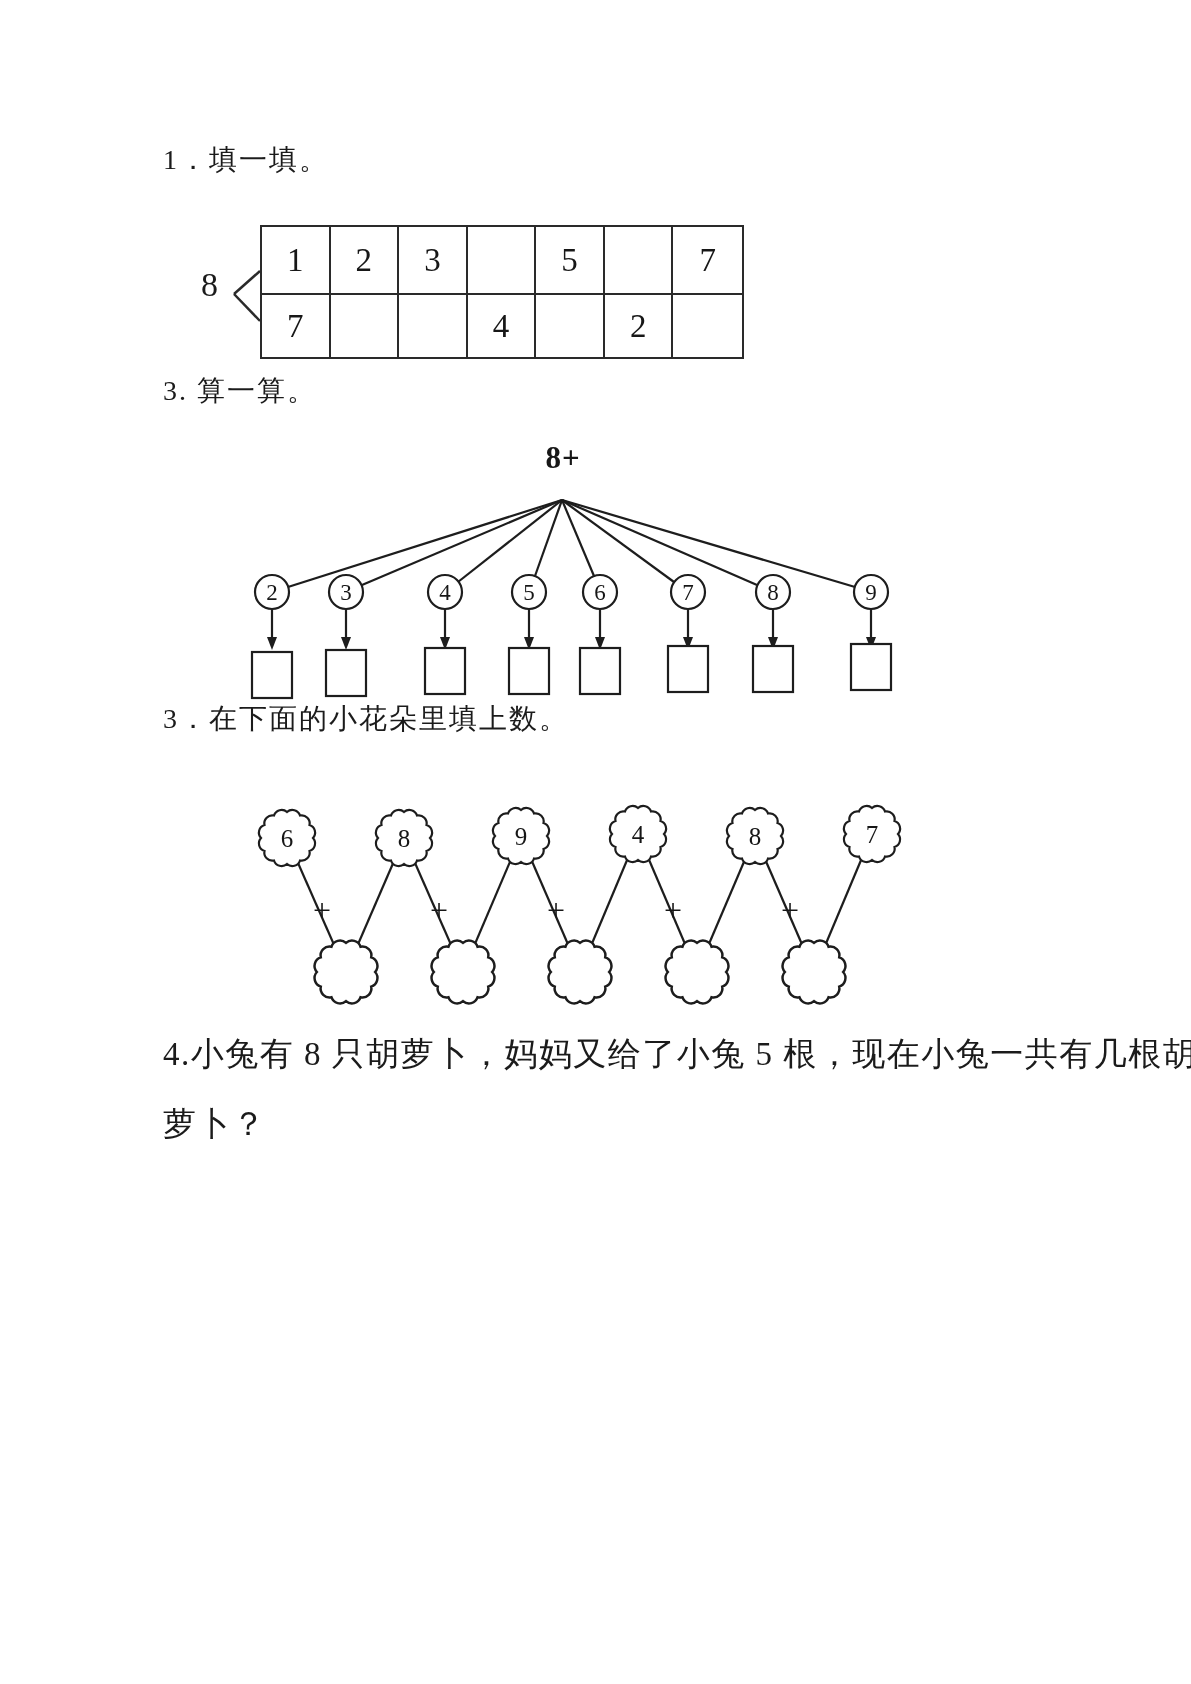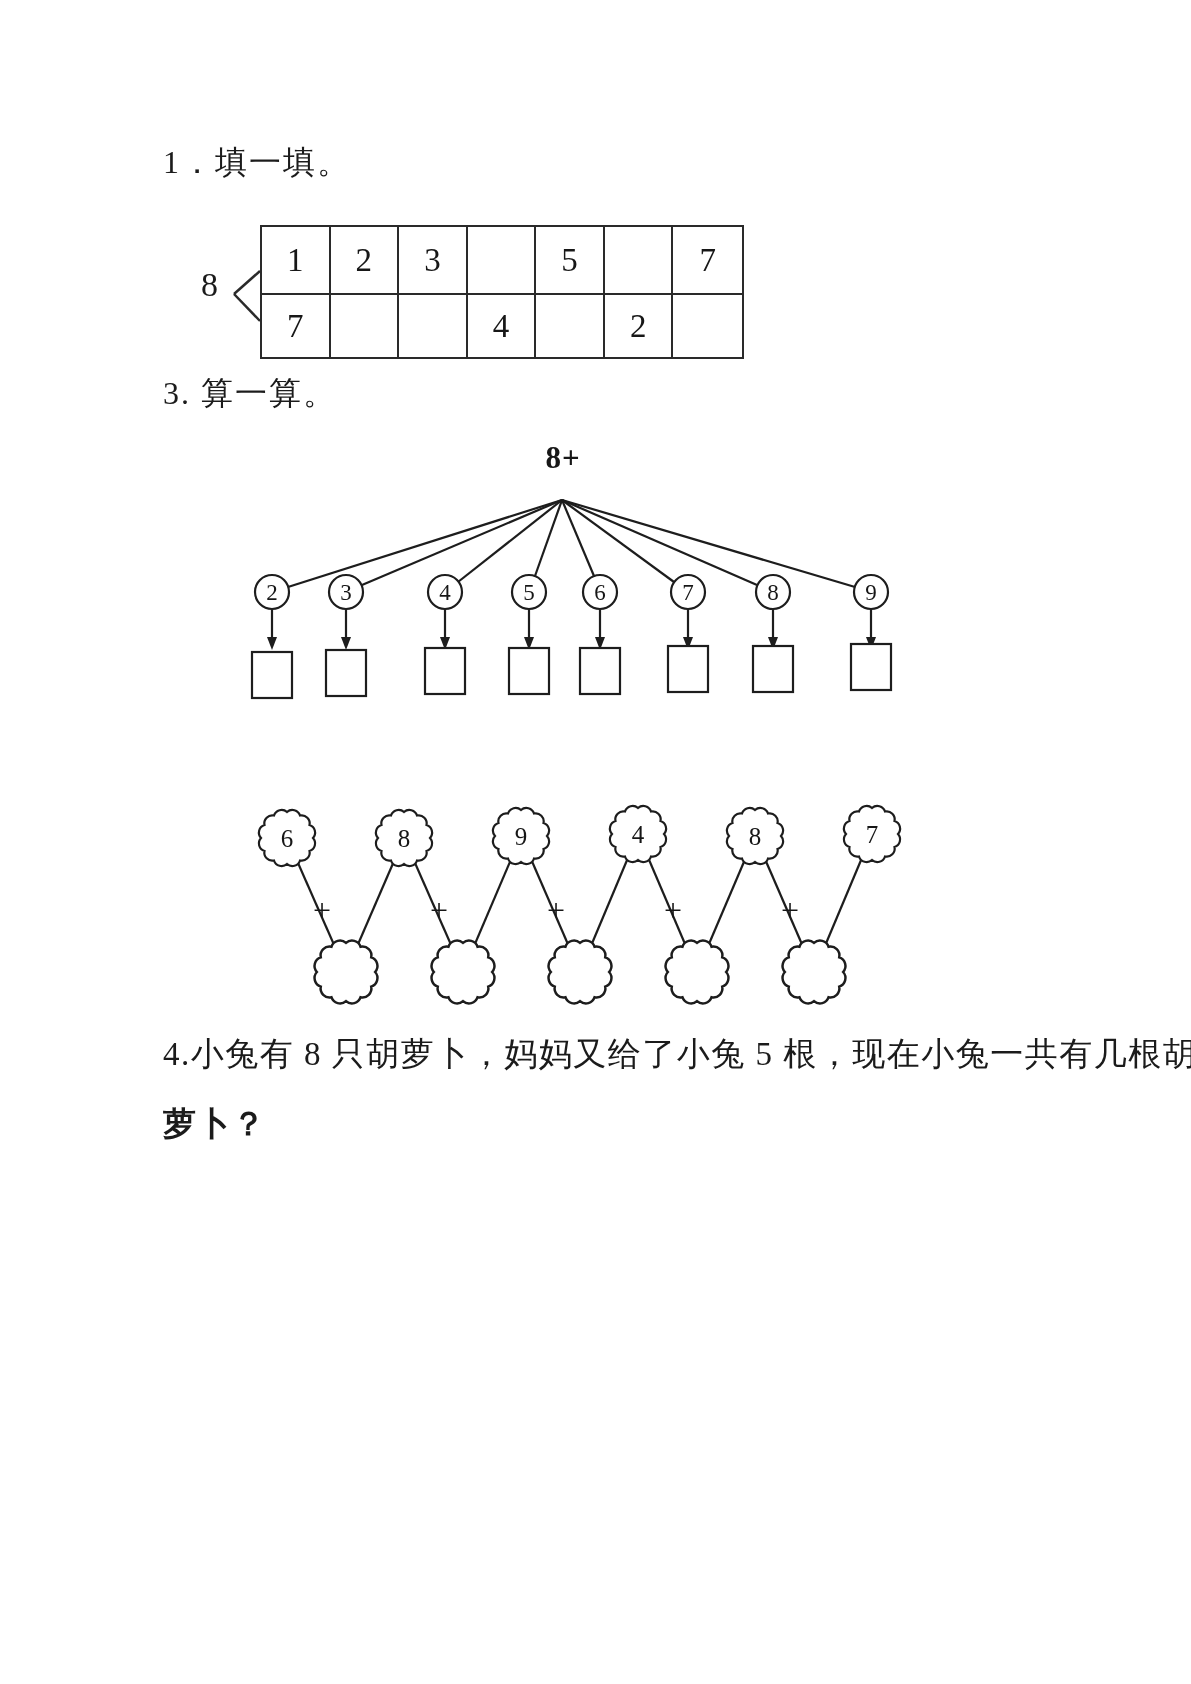--- a/index.html
+++ b/index.html
@@ -7,21 +7,21 @@
     position:relative;
     width:1191px;height:1684px;
     margin:0 auto;
     background:#ffffff;
     font-family:"Liberation Serif","DejaVu Serif",serif;
     color:#171717;
     overflow:hidden;
   }
   .abs{position:absolute;}
   .heading{
-    font-size:32px;
+    font-size:28px;
     letter-spacing:2px;
     white-space:nowrap;
     color:#1b1b1b;
   }
   
   .fill-table{
     display:grid;
     grid-template-columns:repeat(7,1fr);
     grid-template-rows:68px 62px;
     width:480px;
@@ -149,20 +149,21 @@
       <rect x="126" y="210" width="40" height="46"></rect>
       <rect x="225" y="208" width="40" height="46"></rect>
       <rect x="309" y="208" width="40" height="46"></rect>
       <rect x="380" y="208" width="40" height="46"></rect>
       <rect x="468" y="206" width="40" height="46"></rect>
       <rect x="553" y="206" width="40" height="46"></rect>
       <rect x="651" y="204" width="40" height="46"></rect>
     </g>
   </svg>
 
+  <div class="abs heading" style="left:163px;top:700px;">3．在下面的小花朵里填上数。</div>
 
   <svg class="abs" style="left:200px;top:755px;" width="760" height="265" viewBox="0 0 760 265">
     <defs>
       <path id="flw" fill="#ffffff" stroke="#1d1d1d" stroke-width="2.2" d="M 26 0
            A 8 8 0 0 1 22.5 13  A 8 8 0 0 1 13 22.5  A 8 8 0 0 1 0 26
            A 8 8 0 0 1 -13 22.5 A 8 8 0 0 1 -22.5 13 A 8 8 0 0 1 -26 0
            A 8 8 0 0 1 -22.5 -13 A 8 8 0 0 1 -13 -22.5 A 8 8 0 0 1 0 -26
            A 8 8 0 0 1 13 -22.5 A 8 8 0 0 1 22.5 -13 A 8 8 0 0 1 26 0 Z"></path>
     </defs>
 
@@ -208,15 +209,15 @@
     <g font-size="32" text-anchor="middle">
       <text x="122" y="166">+</text>
       <text x="239" y="166">+</text>
       <text x="356" y="166">+</text>
       <text x="473" y="166">+</text>
       <text x="590" y="166">+</text>
     </g>
   </svg>
 
   <div class="abs para" style="left:163px;top:1034px;">4.小兔有 8 只胡萝卜，妈妈又给了小兔 5 根，现在小兔一共有几根胡</div>
-  <div class="abs para" style="left:163px;top:1104px;font-weight:bold;">萝卜？</div>
+  <div class="abs para" style="left:163px;top:1104px;">萝卜？</div>
 
 </div>
 
 </body></html>

